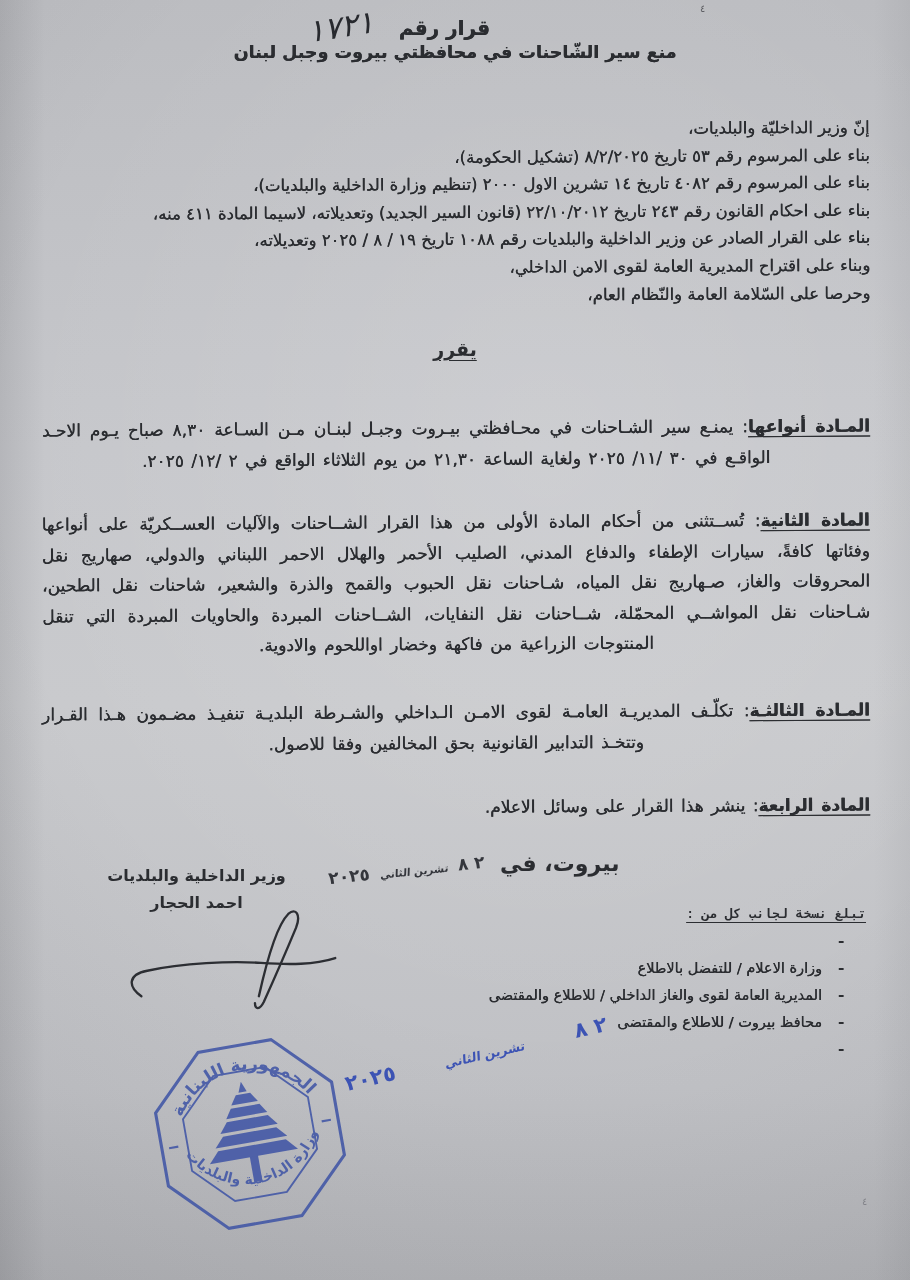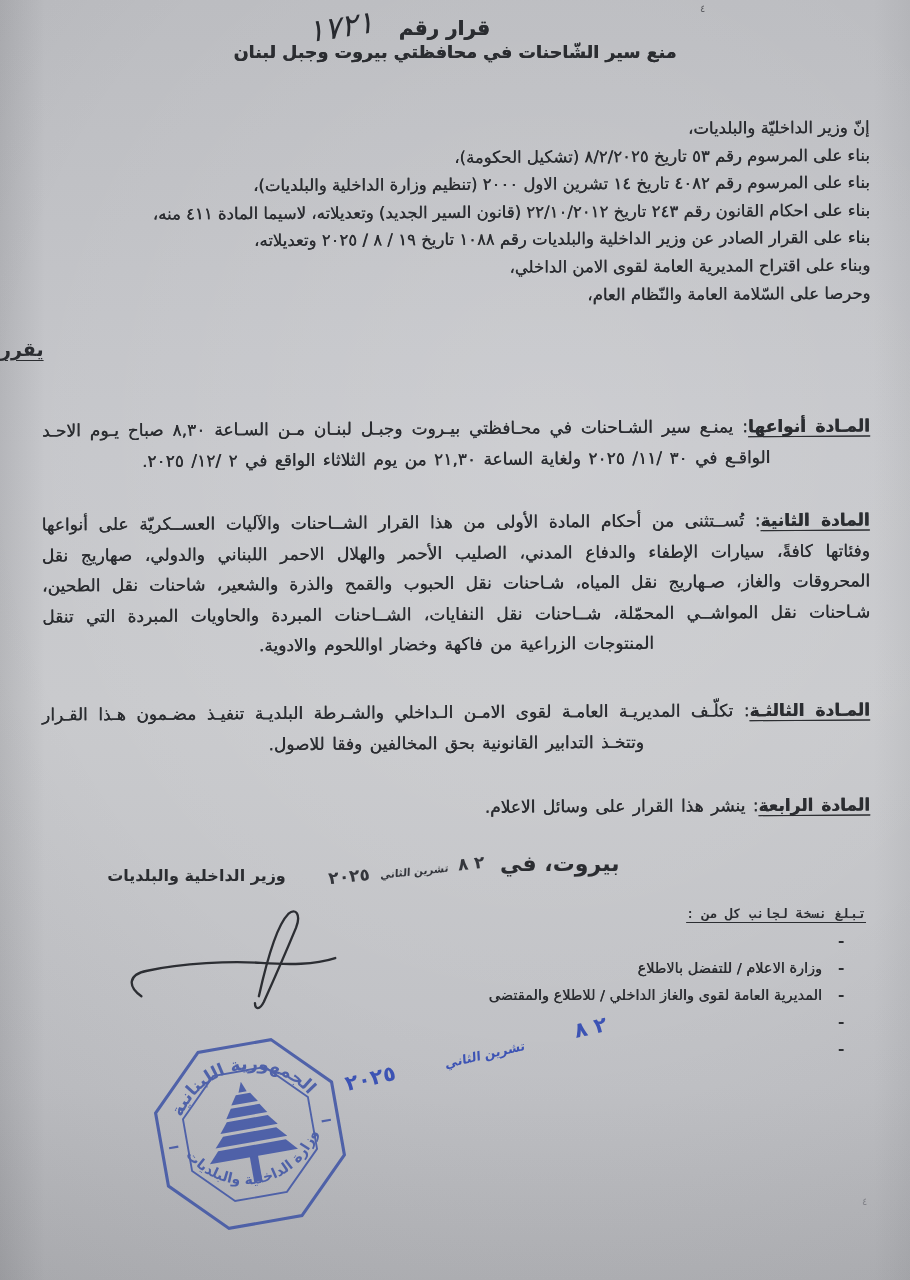--- a/index.html
+++ b/index.html
@@ -11,21 +11,21 @@
       linear-gradient(90deg, rgba(30,30,35,0.10) 0%, rgba(30,30,35,0) 5%, rgba(30,30,35,0) 96%, rgba(30,30,35,0.05) 100%),
       linear-gradient(180deg,#bcbdc1 0%,#c6c7cb 35%,#c9cacd 55%,#c0c1c5 85%,#b2b3b7 100%);
   }
   .soft{text-shadow:0.35px 0 0 currentColor;}
   .abs{position:absolute;}
   .title-row{top:8px;left:0;width:100%;display:flex;justify-content:center;align-items:flex-start;gap:22px;transform:translateX(-55px);}
   .decree-label{font-size:20px;font-weight:bold;padding-top:8px;}
   .decree-number{font-size:31px;letter-spacing:7px;transform:rotate(-9deg) skewX(-16deg);font-weight:normal;color:#27292e;}
   .subject{top:42px;left:0;width:100%;text-align:center;font-size:17.5px;font-weight:bold;}
   .preamble{top:116px;right:40px;width:830px;font-size:16.5px;line-height:27.6px;text-align:right;transform:rotate(-0.3deg);}
-  .decide{top:338px;left:0;width:100%;text-align:left;font-size:19px;font-weight:bold;}
+  .decide{top:338px;left:0;width:100%;text-align:center;font-size:19px;font-weight:bold;}
   .decide span{text-decoration:underline;text-underline-offset:4px;}
   .article{right:40px;width:828px;font-size:17px;line-height:30.5px;text-align:justify;text-align-last:center;word-spacing:2px;transform:rotate(-0.35deg);}
   .article.single{text-align:right;text-align-last:right;}
   .article .atitle{font-weight:bold;text-decoration:underline;text-underline-offset:4px;}
   .a1{top:396px;}
   .a2{top:490px;}
   .a3{top:680px;}
   .a4{top:775px;}
   .dateline{top:851px;left:500px;font-size:22px;font-weight:bold;}
   .stamp{display:inline-flex;direction:rtl;align-items:baseline;gap:10px;white-space:nowrap;}
@@ -83,20 +83,21 @@
   <div class="abs dateline">بيروت، في</div>
 
   <div class="abs stamp black-stamp">
     <span class="d">٢ ٨</span>
     <span class="m">تشرين الثاني</span>
     <span class="y">٢٠٢٥</span>
   </div>
 
   <div class="abs signature">
     <div>وزير الداخلية والبلديات</div>
+    <div>احمد الحجار</div>
   </div>
 
   <svg class="abs sig-svg" viewBox="0 0 240 120">
     <path d="M30,98 C16,88 16,76 36,72 C72,64 122,62 152,64 C182,66 206,66 228,59" stroke="#2c2e33" stroke-width="2.4" fill="none" stroke-linecap="round"></path>
     <path d="M150,98 C158,62 168,26 180,14 C188,7 193,15 188,28 C178,52 164,84 155,104 C151,112 146,112 146,105" stroke="#2c2e33" stroke-width="2.4" fill="none" stroke-linecap="round"></path>
   </svg>
 
   <div class="abs distribution">
     <div class="dist-head">تبلغ نسخة لجانب كل من :</div>
     <div class="dist-item soft">
@@ -105,20 +106,21 @@
     <div class="dist-item soft">
         <span class="dash">-</span>
         <span>وزارة الاعلام / للتفضل بالاطلاع</span>
       </div>
     <div class="dist-item soft">
         <span class="dash">-</span>
         <span>المديرية العامة لقوى والغاز الداخلي / للاطلاع والمقتضى</span>
       </div>
     <div class="dist-item soft">
         <span class="dash">-</span>
+        <span>محافظ بيروت / للاطلاع والمقتضى</span>
       </div>
     <div class="dist-item soft">
         <span class="dash">-</span>
       </div>
   </div>
 
   <div class="abs stamp blue-stamp">
     <span class="d">٢ ٨</span>
     <span class="m">تشرين الثاني</span>
     <span class="y">٢٠٢٥</span>

